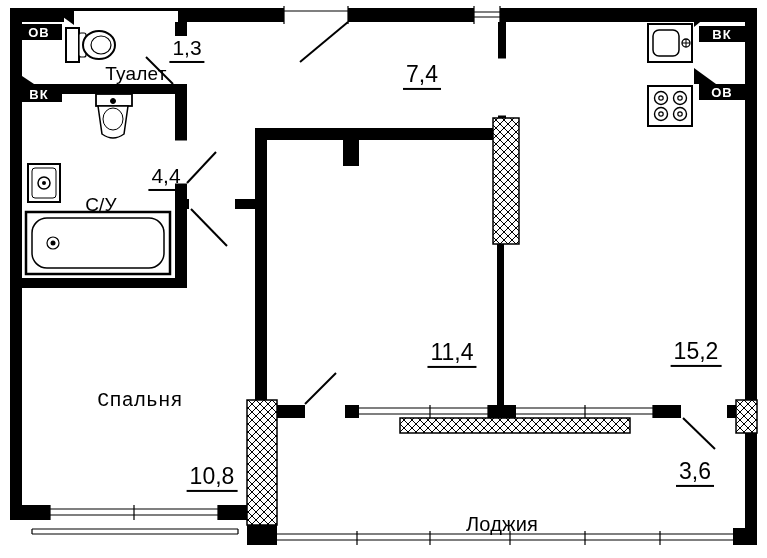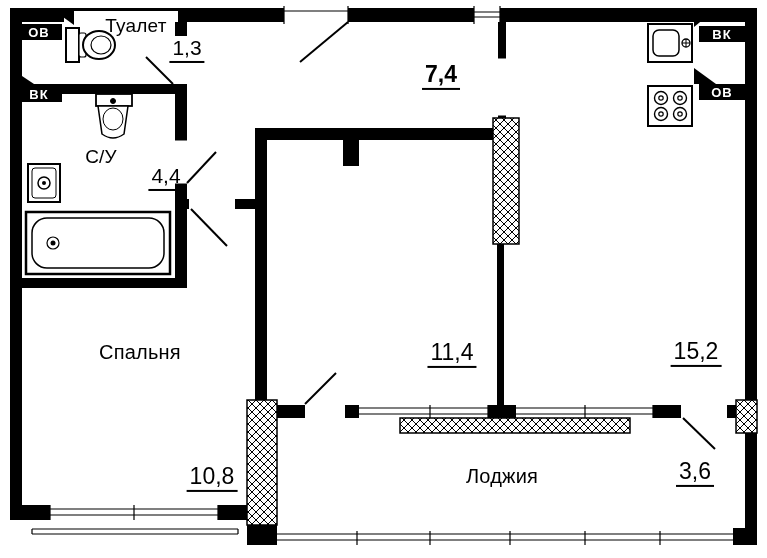--- a/index.html
+++ b/index.html
@@ -9,20 +9,21 @@
     background:#ffffff;
     font-family:"Liberation Sans",sans-serif;
     overflow:hidden;
   }
   .plan svg{position:absolute;left:0;top:0;}
   .room-label{
     position:absolute;
     transform:translate(-50%,-50%);
     font-size:20px;color:#000;white-space:nowrap;
     letter-spacing:.2px;
+    margin-top:48px;
   }
   .room-area{
     position:absolute;
     transform:translate(-50%,-50%);
     font-size:23px;color:#000;white-space:nowrap;
     border-bottom:2px solid #000;
     padding:0 3px 2px 3px;
     line-height:1.05;
   }
   .shaft{
@@ -186,28 +187,28 @@
   </svg>
 
   <div class="shaft" style="left:16px;top:24px;">ОВ</div>
   <div class="shaft" style="left:16px;top:86px;">ВК</div>
   <div class="shaft" style="left:699px;top:26px;">ВК</div>
   <div class="shaft" style="left:699px;top:84px;">ОВ</div>
 
   <div class="room-label" style="left:136px;top:26px;font-size:19px;">Туалет</div>
   <div class="room-area" style="left:146px;top:50px;font-size:21px;margin-left:41px;">1,3</div>
 
-  <div class="room-area" style="left:441px;top:76px;font-weight:bold;">7,4</div>
+  <div class="room-area" style="left:422px;top:76px;">7,4</div>
 
   <div class="room-label" style="left:101px;top:157px;font-size:19px;">С/У</div>
   <div class="room-area" style="left:138px;top:178px;font-size:21px;margin-left:28px;">4,4</div>
 
   <div class="room-area" style="left:696px;top:353px;">15,2</div>
 
-  <div class="room-label" style="left:140px;top:352px;">Спальня</div>
+  <div class="room-label" style="left:140px;top:352px;font-family:Liberation Mono, monospace;">Спальня</div>
   <div class="room-area" style="left:212px;top:478px;">10,8</div>
 
   <div class="room-area" style="left:452px;top:354px;">11,4</div>
 
   <div class="room-label" style="left:502px;top:476px;">Лоджия</div>
   <div class="room-area" style="left:695px;top:473px;">3,6</div>
 
 </div>
 
 </body></html>

